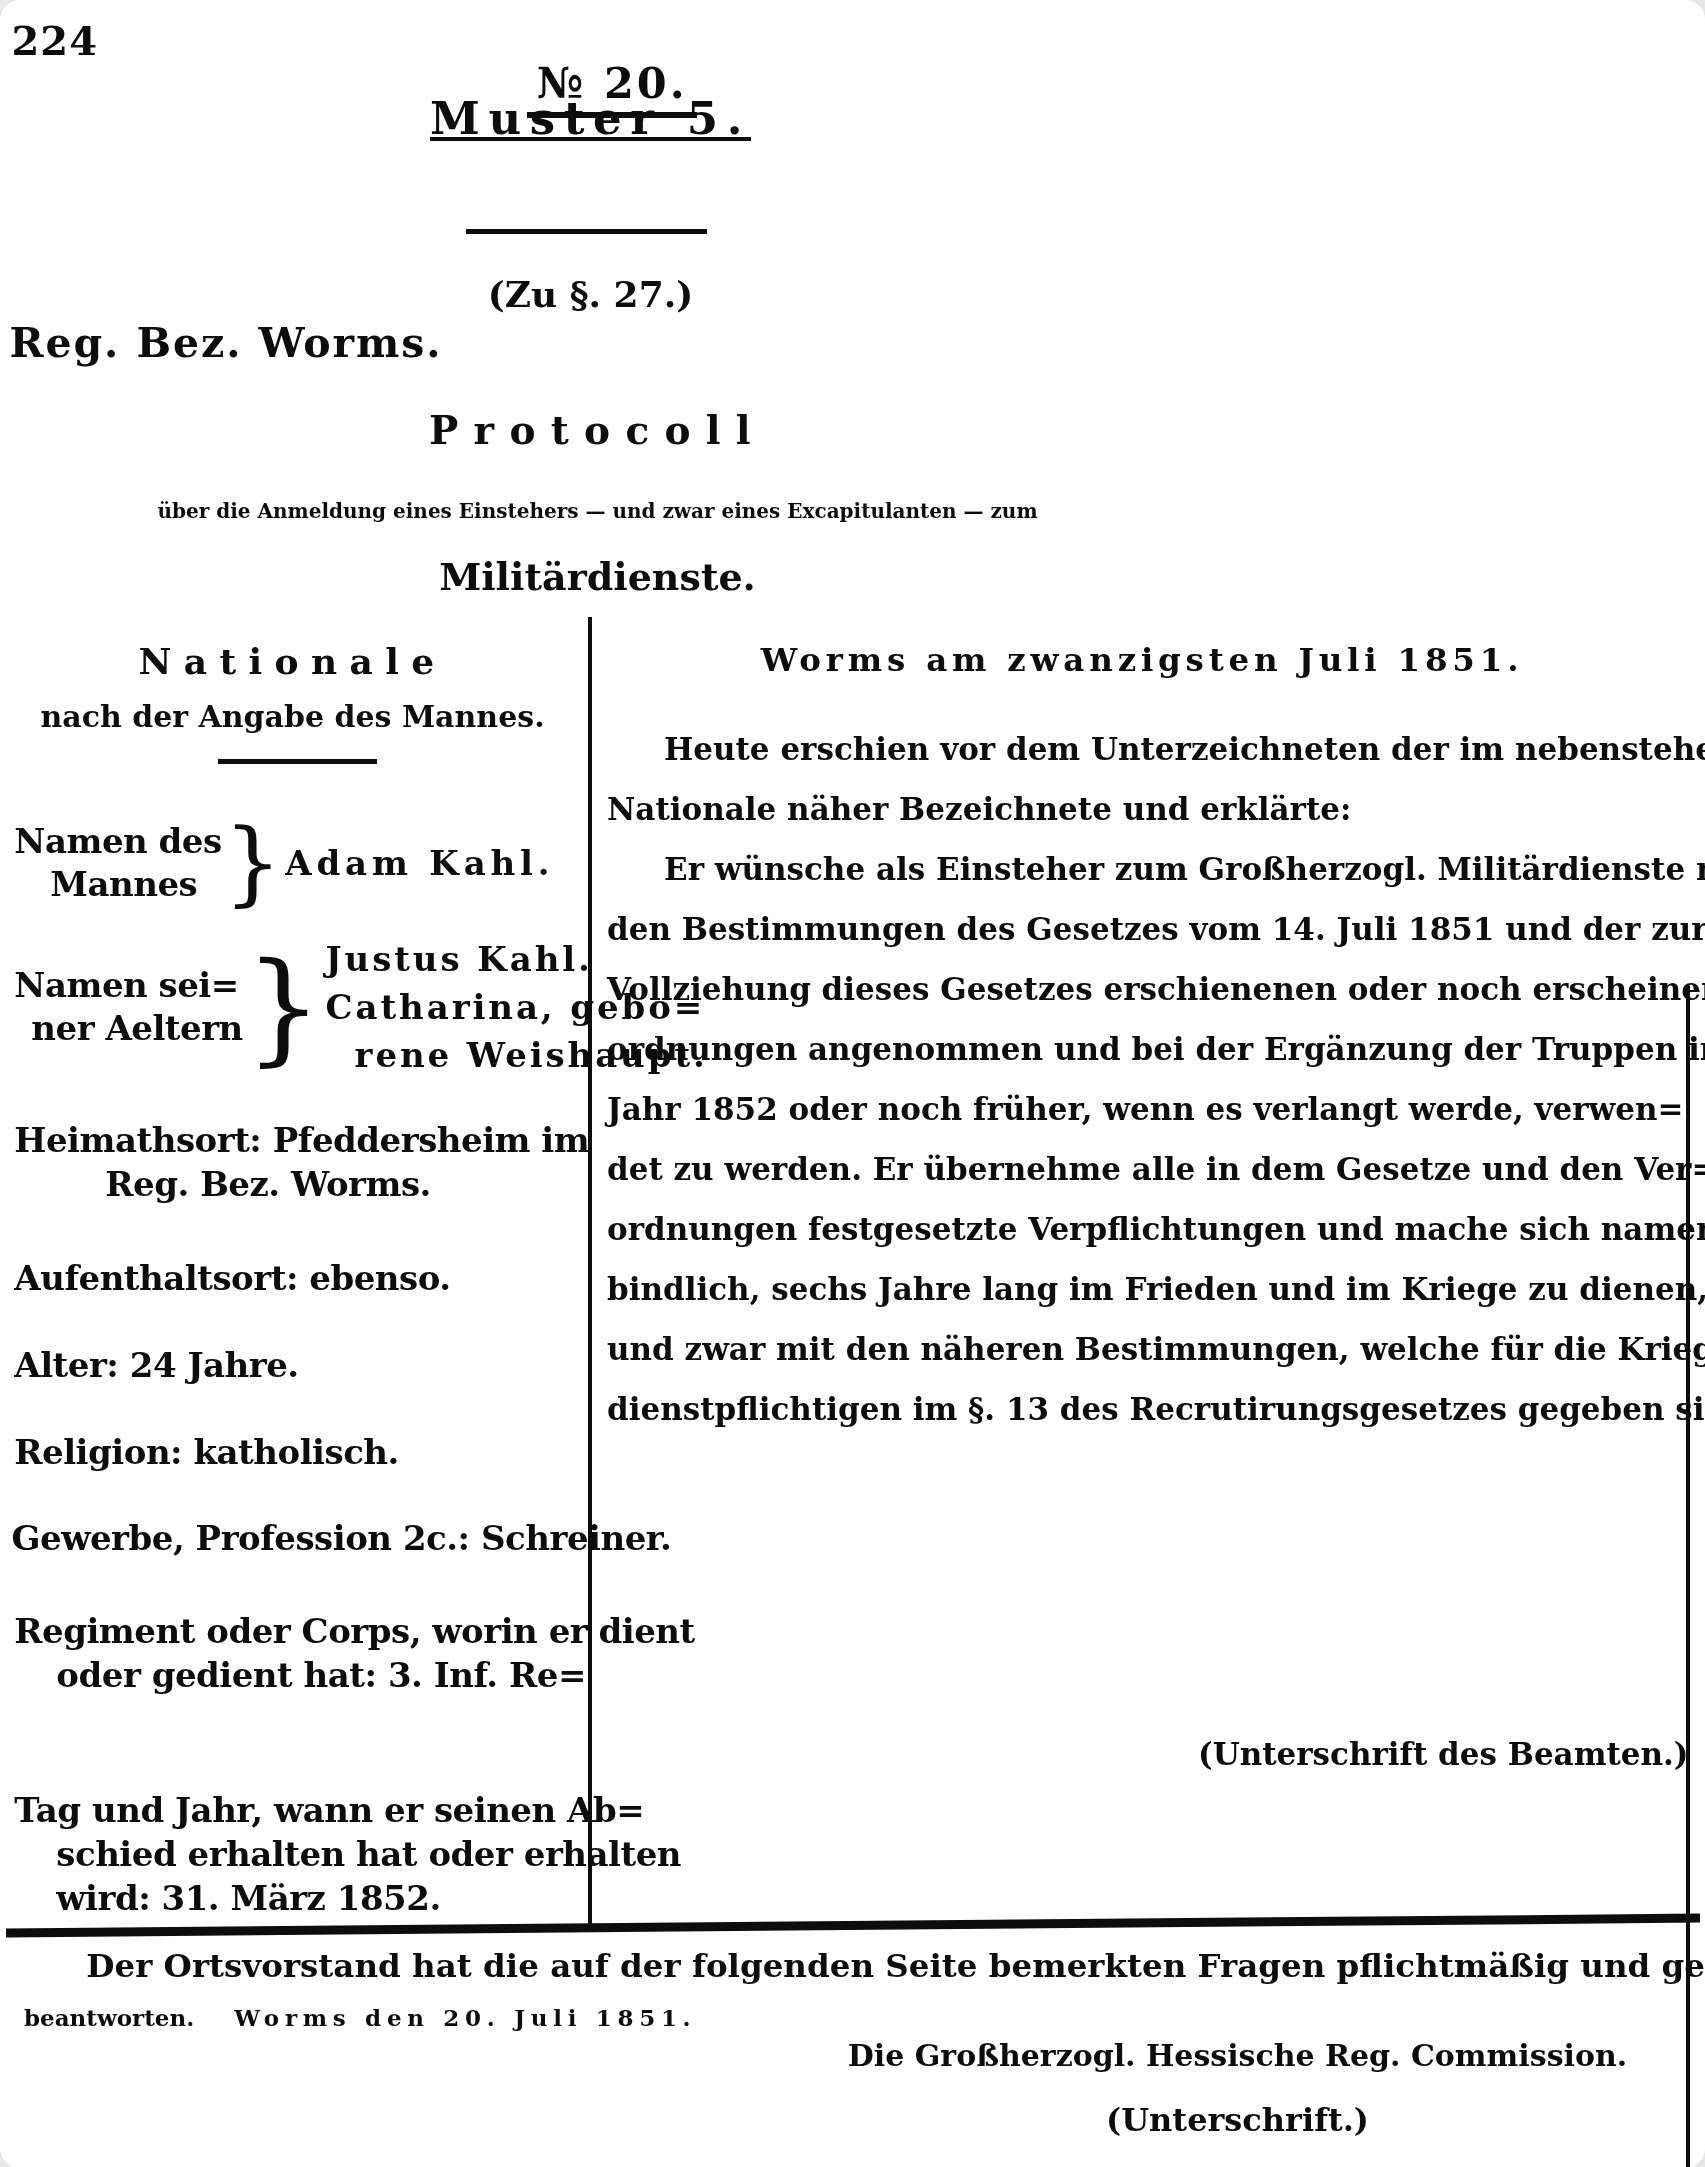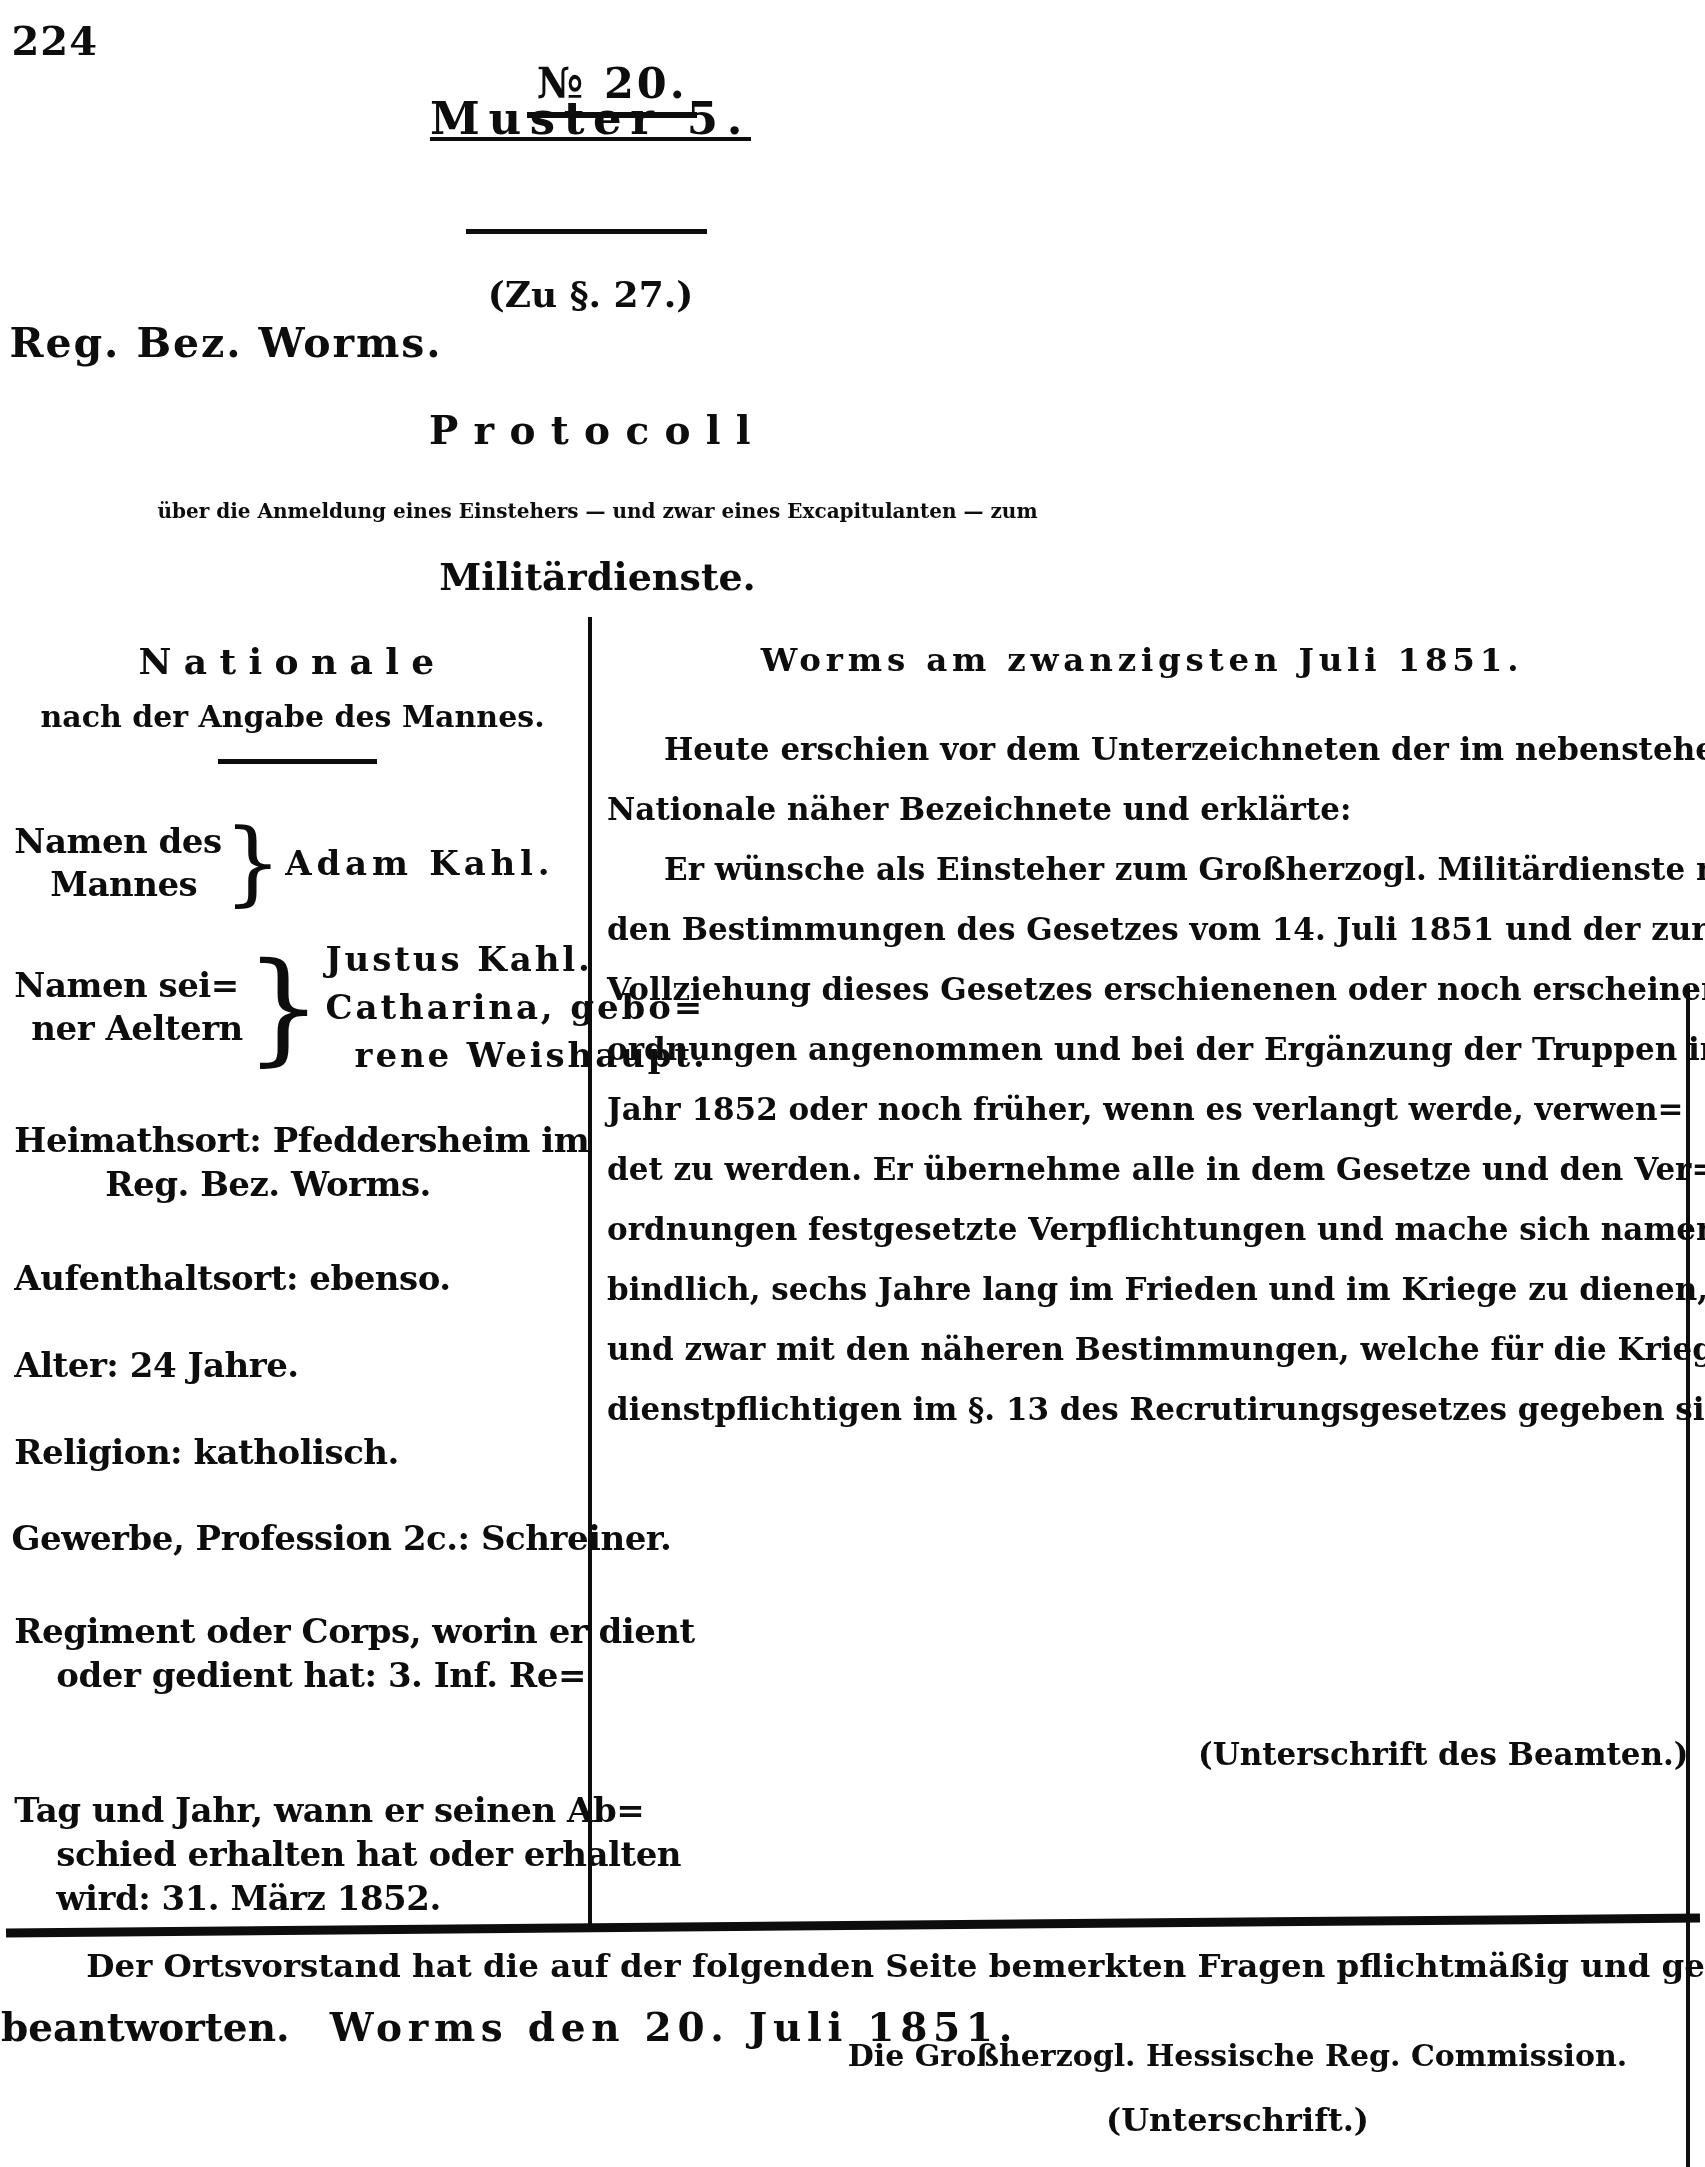--- a/index.html
+++ b/index.html
@@ -4,20 +4,21 @@
 <style>
   html,body{margin:0;padding:0;background:#e8e8e8;}
   .page{
     position:relative;
     width:1705px;height:2168px;
     background:#ffffff;
     color:#0d0d0d;
     font-family:"DejaVu Serif","Liberation Serif",serif;
     font-weight:bold;
     overflow:hidden;
+    border-radius:20px;
   }
   .abs{position:absolute;}
   .ctr{text-align:center;}
   .rule{background:#0d0d0d;}
   
   .pagenum{left:11.5px;top:17px;font-size:40px;letter-spacing:1px;}
   .issue{left:0;top:22px;width:1224px;margin-top:36px;}
   .issue span{display:inline-block;font-size:43px;letter-spacing:2.9px;border-bottom:6.7px solid #0d0d0d;padding:0 9.6px 3.8px 9.6px;}
   .muster{left:0;top:92px;width:1181px;font-size:45px;letter-spacing:8.6px;text-decoration:underline;}
   .rule-short{left:466px;top:229px;width:241px;height:4.8px;}
@@ -63,21 +64,21 @@
   .rline{height:60px;line-height:60px;text-align:justify;text-align-last:justify;white-space:nowrap;}
   .rline.last{text-align:left;text-align-last:left;}
   .rline.first{padding-left:57px;}
   .p1{top:719px;}
   .p2{top:839px;}
   .sig-einsteher{left:607px;top:1556px;width:1071px;font-size:31px;text-align:center;}
   .sig-beamter{left:1198px;top:1736px;font-size:31px;}
   
   .f-line1{left:14.3px;top:1946px;width:1665px;font-size:32.5px;text-align:justify;text-align-last:justify;white-space:nowrap;padding-left:0;}
   .f-line1 .fi{display:inline-block;width:72px;}
-  .f-line2{left:1px;top:2004px;font-size:39px;}
+  .f-line2{left:24px;top:2004px;font-size:23px;}
   .f-line2 .gap{display:inline-block;width:40px;}
   .f-line2 .spaced{letter-spacing:5.7px;}
   .commission{left:841px;top:2038px;width:793px;font-size:30px;text-align:center;}
   .f-sig{left:841px;top:2101px;width:793px;font-size:32px;text-align:center;}
 </style>
 </head>
 <body>
 
 <div class="page">
 

